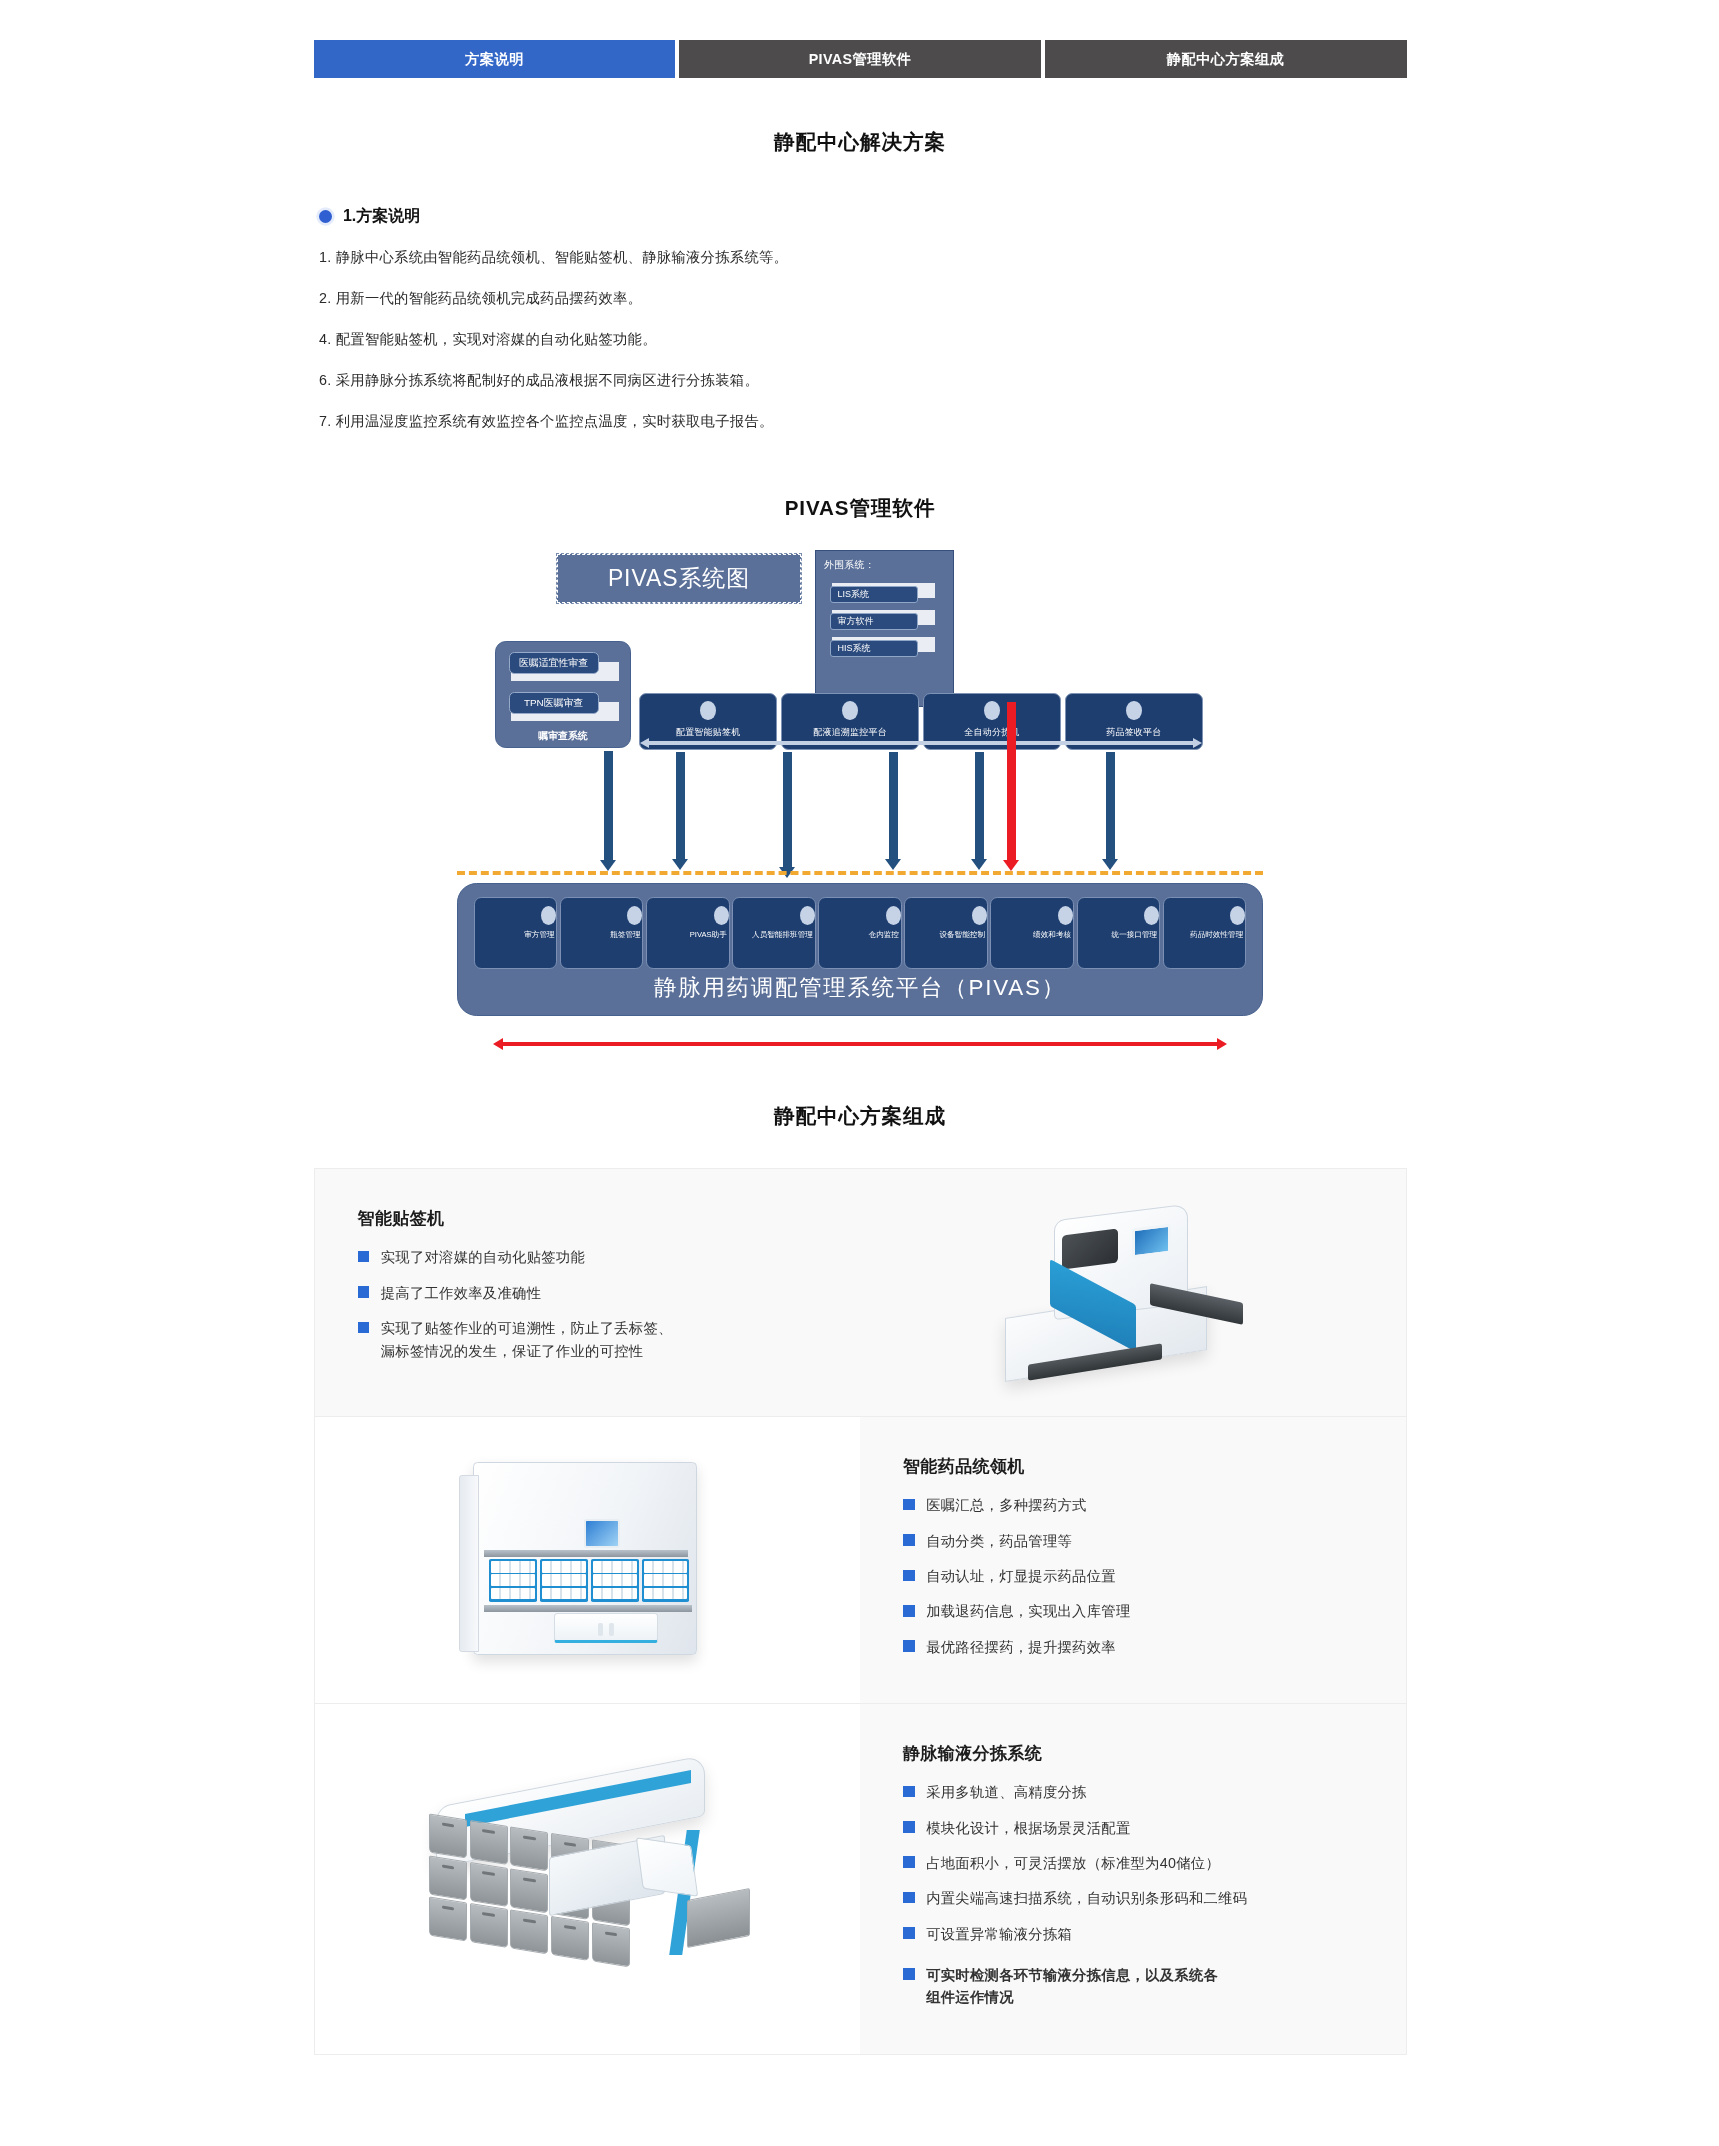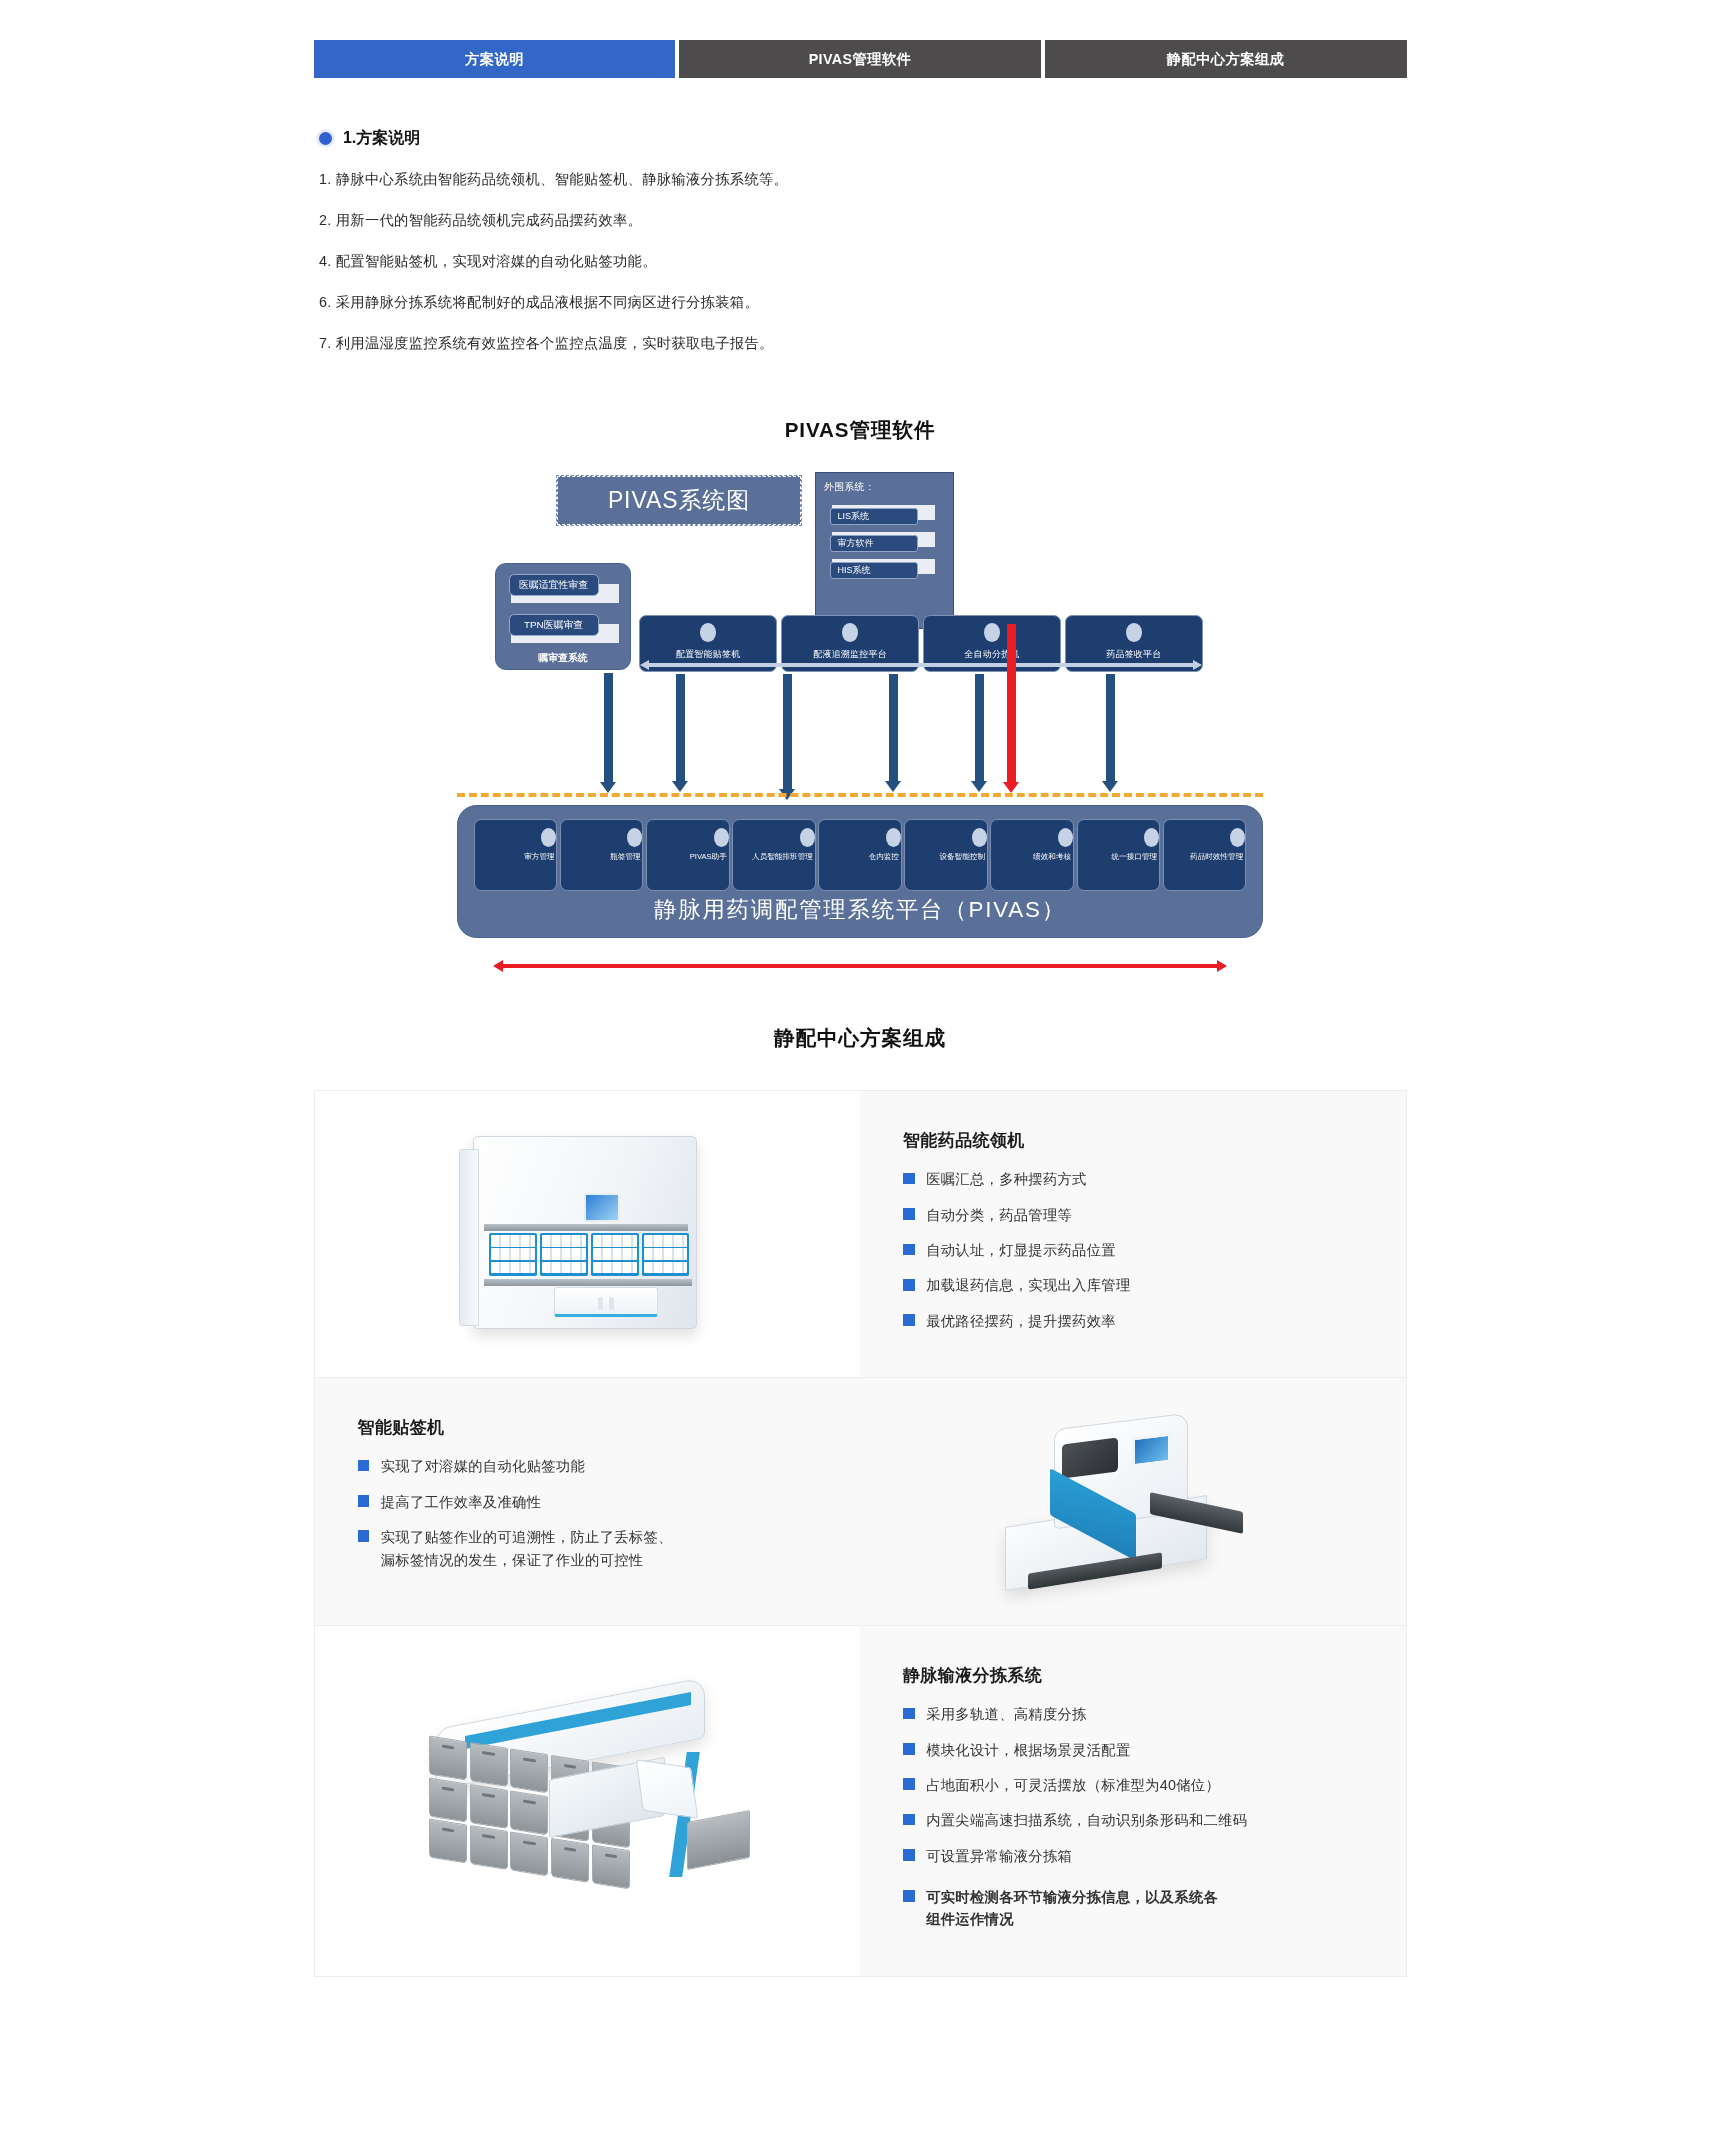--- a/index.html
+++ b/index.html
@@ -314,20 +314,21 @@
       <span>方案说明</span>
     </div>
     <div class="tab">
       <span>PIVAS管理软件</span>
     </div>
     <div class="tab">
       <span>静配中心方案组成</span>
     </div>
   </div>
 
+  <div class="section-title" id="title-main">静配中心解决方案</div>
 
   <div class="block1">
     <div class="b1-head">
       <span class="bullet-dot"></span>
       <span class="b1-head-text">1.方案说明</span>
     </div>
     <div class="b1-line">1. 静脉中心系统由智能药品统领机、智能贴签机、静脉输液分拣系统等。</div>
     <div class="b1-line">2. 用新一代的智能药品统领机完成药品摆药效率。</div>
     <div class="b1-line">4. 配置智能贴签机，实现对溶媒的自动化贴签功能。</div>
     <div class="b1-line">6. 采用静脉分拣系统将配制好的成品液根据不同病区进行分拣装箱。</div>
@@ -462,79 +463,20 @@
         <div class="redline"></div>
         <div class="plat-label">静脉用药调配管理系统平台（PIVAS）</div>
       </div>
 
     </div>
   </div>
 
   <div class="section-title" id="title-compose">静配中心方案组成</div>
 
   <div class="cards">
-
-    <div class="card">
-      <div class="imgcol">
-        <div class="mach1">
-          <div class="body"></div>
-          <div class="sidepanel"></div>
-          <div class="screen"></div>
-          <div class="shelf"></div>
-          <div class="traybox" style="left:32px;width:48px;">
-              <div class="tray"></div>
-              <div class="tray"></div>
-              <div class="tray"></div>
-            </div>
-          <div class="traybox" style="left:83px;width:48px;">
-              <div class="tray"></div>
-              <div class="tray"></div>
-              <div class="tray"></div>
-            </div>
-          <div class="traybox" style="left:134px;width:48px;">
-              <div class="tray"></div>
-              <div class="tray"></div>
-              <div class="tray"></div>
-            </div>
-          <div class="traybox" style="left:185px;width:47px;">
-              <div class="tray"></div>
-              <div class="tray"></div>
-              <div class="tray"></div>
-            </div>
-          <div class="shelf2"></div>
-          <div class="drawer">
-              <i style="left:43px"></i>
-              <i style="left:54px"></i>
-            </div>
-        </div>
-      </div>
-      <div class="txtcol">
-        <div class="prod-title">智能药品统领机</div>
-        <div class="feat">
-          <span class="sq"></span>
-          <span class="ft">医嘱汇总，多种摆药方式</span>
-        </div>
-        <div class="feat">
-          <span class="sq"></span>
-          <span class="ft">自动分类，药品管理等</span>
-        </div>
-        <div class="feat">
-          <span class="sq"></span>
-          <span class="ft">自动认址，灯显提示药品位置</span>
-        </div>
-        <div class="feat">
-          <span class="sq"></span>
-          <span class="ft">加载退药信息，实现出入库管理</span>
-        </div>
-        <div class="feat">
-          <span class="sq"></span>
-          <span class="ft">最优路径摆药，提升摆药效率</span>
-        </div>
-      </div>
-    </div>
 
     <div class="card rev">
       <div class="imgcol">
         <div class="mach2">
           <div class="base"></div>
           <div class="tower"></div>
           <div class="dark"></div>
           <div class="disp"></div>
           <div class="blue-stripe"></div>
           <div class="tray-arm"></div>
@@ -553,20 +495,79 @@
         </div>
         <div class="feat">
           <span class="sq"></span>
           <span class="ft" style="max-width:296px; display:inline-block;">实现了贴签作业的可追溯性，防止了丢标签、漏标签情况的发生，保证了作业的可控性</span>
         </div>
       </div>
     </div>
 
     <div class="card">
       <div class="imgcol">
+        <div class="mach1">
+          <div class="body"></div>
+          <div class="sidepanel"></div>
+          <div class="screen"></div>
+          <div class="shelf"></div>
+          <div class="traybox" style="left:32px;width:48px;">
+              <div class="tray"></div>
+              <div class="tray"></div>
+              <div class="tray"></div>
+            </div>
+          <div class="traybox" style="left:83px;width:48px;">
+              <div class="tray"></div>
+              <div class="tray"></div>
+              <div class="tray"></div>
+            </div>
+          <div class="traybox" style="left:134px;width:48px;">
+              <div class="tray"></div>
+              <div class="tray"></div>
+              <div class="tray"></div>
+            </div>
+          <div class="traybox" style="left:185px;width:47px;">
+              <div class="tray"></div>
+              <div class="tray"></div>
+              <div class="tray"></div>
+            </div>
+          <div class="shelf2"></div>
+          <div class="drawer">
+              <i style="left:43px"></i>
+              <i style="left:54px"></i>
+            </div>
+        </div>
+      </div>
+      <div class="txtcol">
+        <div class="prod-title">智能药品统领机</div>
+        <div class="feat">
+          <span class="sq"></span>
+          <span class="ft">医嘱汇总，多种摆药方式</span>
+        </div>
+        <div class="feat">
+          <span class="sq"></span>
+          <span class="ft">自动分类，药品管理等</span>
+        </div>
+        <div class="feat">
+          <span class="sq"></span>
+          <span class="ft">自动认址，灯显提示药品位置</span>
+        </div>
+        <div class="feat">
+          <span class="sq"></span>
+          <span class="ft">加载退药信息，实现出入库管理</span>
+        </div>
+        <div class="feat">
+          <span class="sq"></span>
+          <span class="ft">最优路径摆药，提升摆药效率</span>
+        </div>
+      </div>
+    </div>
+
+    <div class="card">
+      <div class="imgcol">
         <div class="mach3">
           <div class="top"></div>
           <div class="stripe"></div>
           <div class="rack">
             <div class="binrow">
                 <div class="bin"></div>
                 <div class="bin"></div>
                 <div class="bin"></div>
                 <div class="bin"></div>
                 <div class="bin"></div>

